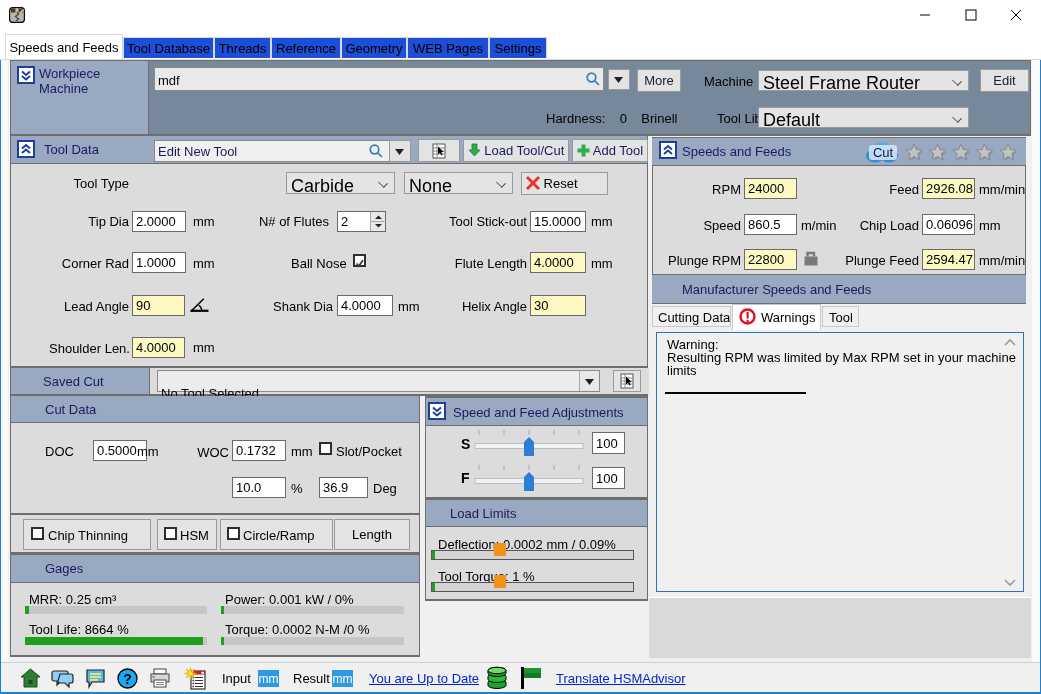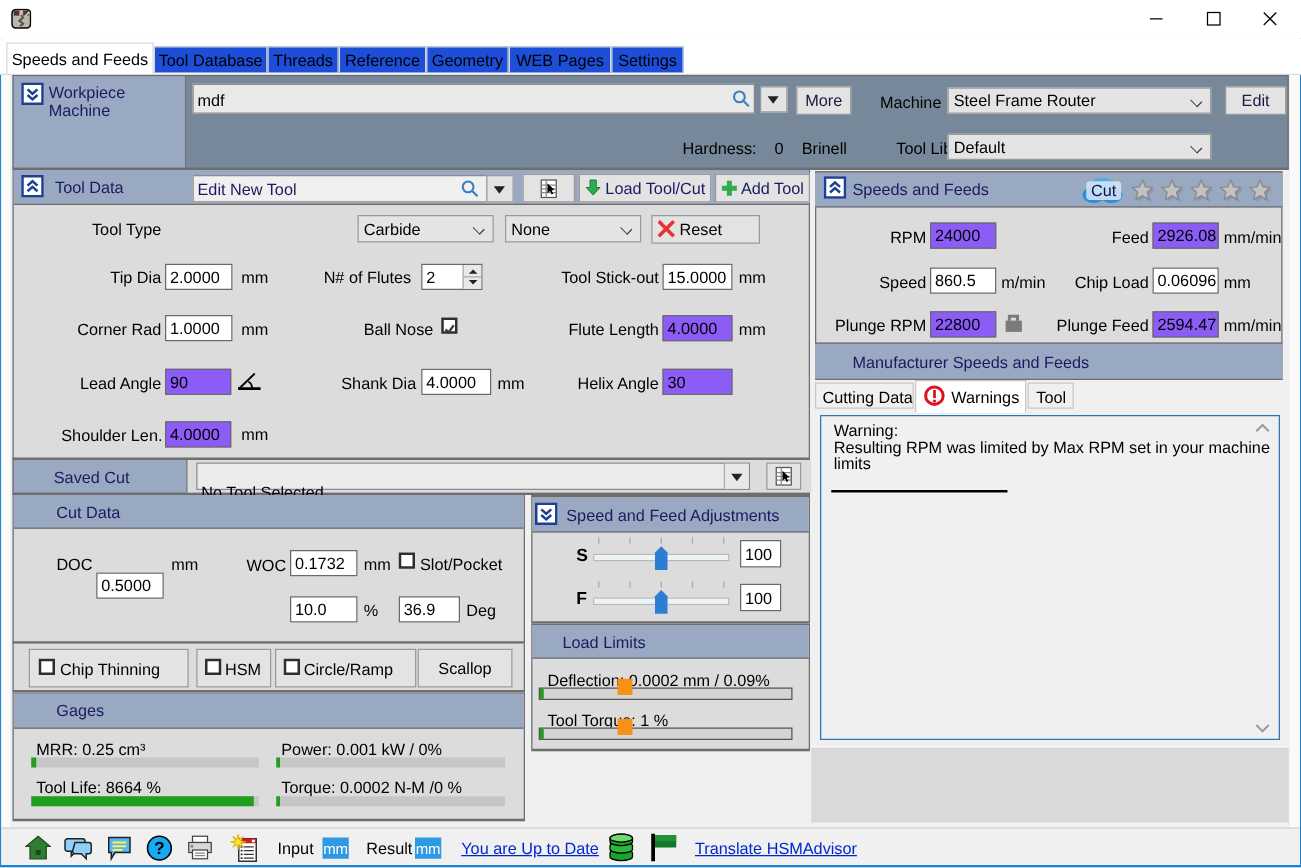--- a/index.html
+++ b/index.html
@@ -15,25 +15,25 @@
   .tabstrip { position:absolute; left:0; top:31px; width:100%; height:29px; background:#fff; }
   .tab { position:absolute; top:6px; height:21px; background:#1d4ed8; border:1px solid #d9d9d9; border-bottom:none; padding:3px 0 0 0; font-size:13px; white-space:nowrap; text-align:center; }
   .tab.active { top:3px; height:25px; background:#fff; z-index:2; padding-top:5px; }
   
   .panel { position:absolute; background:#dcdcdc; border:1px solid #6e6e6e; }
   .phead { position:absolute; left:0; top:0; width:100%; height:27px; background:#9aa9c2; border-bottom:1px solid #6e6e6e; color:#1a1a60; }
   .phead .ptitle { position:absolute; top:6px; font-size:13px; color:#1a1a60; }
   .chevbtn { position:absolute; width:18px; height:18px; background:#fff; border:2px solid #1e3f94; }
   
   .fld { position:absolute; background:#fff; border:1px solid #6a6a6a; font-size:13px; padding:2px 0 0 3px; height:21px; }
-  .fld.green { background:#8b5cf6; }
+  .fld.green { background:#fef9c3; }
   .lbl { position:absolute; font-size:13px; white-space:nowrap; }
   .rlbl { position:absolute; font-size:13px; white-space:nowrap; text-align:right; }
   .btn { position:absolute; background:#e3e3e3; border:1px solid #9a9a9a; text-align:center; font-size:13px; }
-  .combo { position:absolute; background:#e4e4e4; border:1px solid #9a9a9a; font-size:13px; padding-top:2px; padding-left:4px; }
+  .combo { position:absolute; background:#e4e4e4; border:1px solid #9a9a9a; font-size:18px; padding-top:2px; padding-left:4px; }
   .combo .cv { position:absolute; right:7px; top:6px; width:8px; height:8px; border-right:1.6px solid #3a3a3a; border-bottom:1.6px solid #3a3a3a; transform:rotate(45deg) scale(1,0.72); transform-origin:center; }
   .cb { position:absolute; width:13px; height:13px; background:#fff; border:2px solid #2e2e2e; }
   .bar { position:absolute; height:8px; background:#c6c6c6; }
 </style>
 </head>
 <body>
 <div class="win"></div>
 <div class="abs" style="left:1px;top:31px;width:7px;height:631px;background:#fafafa;"></div>
 <div class="abs" style="left:1032px;top:60px;width:8px;height:602px;background:#fafafa;"></div>
 
@@ -194,21 +194,21 @@
           <path d="M6 3.5 L6 11.5 L8 9.8 L9.3 12.6 L10.6 12 L9.3 9.2 L11.6 8.9 Z" fill="#000"></path>
         </svg></div>
   </div>
 </div>
 
 <div class="panel" id="cutdata" style="left:10px;top:396px;width:410px;height:119px;border-top:none;border-bottom:2px solid #6e6e6e;">
   <div class="phead">
       <div class="ptitle" style="left:34px;">Cut Data</div>
     </div>
   <div class="rlbl" style="left:5px;top:48px;width:58px;">DOC</div>
-  <div class="fld" style="left:66px;top:44px;width:54px;margin-top:18px;">0.5000</div>
+  <div class="fld" style="left:82px;top:44px;width:54px;">0.5000</div>
   <div class="lbl" style="left:126px;top:48px;">mm</div>
   <div class="rlbl" style="left:160px;top:49px;width:58px;">WOC</div>
   <div class="fld" style="left:221px;top:44px;width:54px;">0.1732</div>
   <div class="lbl" style="left:280px;top:48px;">mm</div>
   <div class="cb" style="left:308px;top:46px;"></div>
   <div class="lbl" style="left:325px;top:48px;">Slot/Pocket</div>
   <div class="fld" style="left:221px;top:81px;width:54px;">10.0</div>
   <div class="lbl" style="left:280px;top:85px;">%</div>
   <div class="fld" style="left:308px;top:81px;width:49px;">36.9</div>
   <div class="lbl" style="left:362px;top:85px;">Deg</div>
@@ -220,21 +220,21 @@
       <div class="lbl" style="left:24px;top:8px;">Chip Thinning</div>
   </div>
   <div class="btn" style="left:146px;top:4px;width:60px;height:31px;text-align:left;">
     <div class="cb" style="left:6px;top:7px;"></div>
       <div class="lbl" style="left:22px;top:8px;">HSM</div>
   </div>
   <div class="btn" style="left:209px;top:4px;width:113px;height:31px;text-align:left;">
     <div class="cb" style="left:6px;top:7px;"></div>
       <div class="lbl" style="left:22px;top:8px;">Circle/Ramp</div>
   </div>
-  <div class="btn" style="left:323px;top:4px;width:76px;height:31px;padding-top:7px;">Scallop</div>
+  <div class="btn" style="left:323px;top:4px;width:76px;height:31px;padding-top:7px;">Length</div>
 </div>
 
 <div class="panel" id="gages" style="left:10px;top:554px;width:410px;height:103px;border-top:1px solid #6e6e6e;border-bottom:2px solid #6e6e6e;">
   <div class="phead" style="height:28px;">
       <div class="ptitle" style="left:34px;">Gages</div>
     </div>
   <div class="lbl" style="left:18px;top:37px;">MRR: 0.25 cm³</div>
   <div class="bar" style="left:14px;top:51px;width:182px;">
       <div class="abs" style="left:0;top:0;width:4px;height:8px;background:#1f9e1f;"></div>
     </div>

